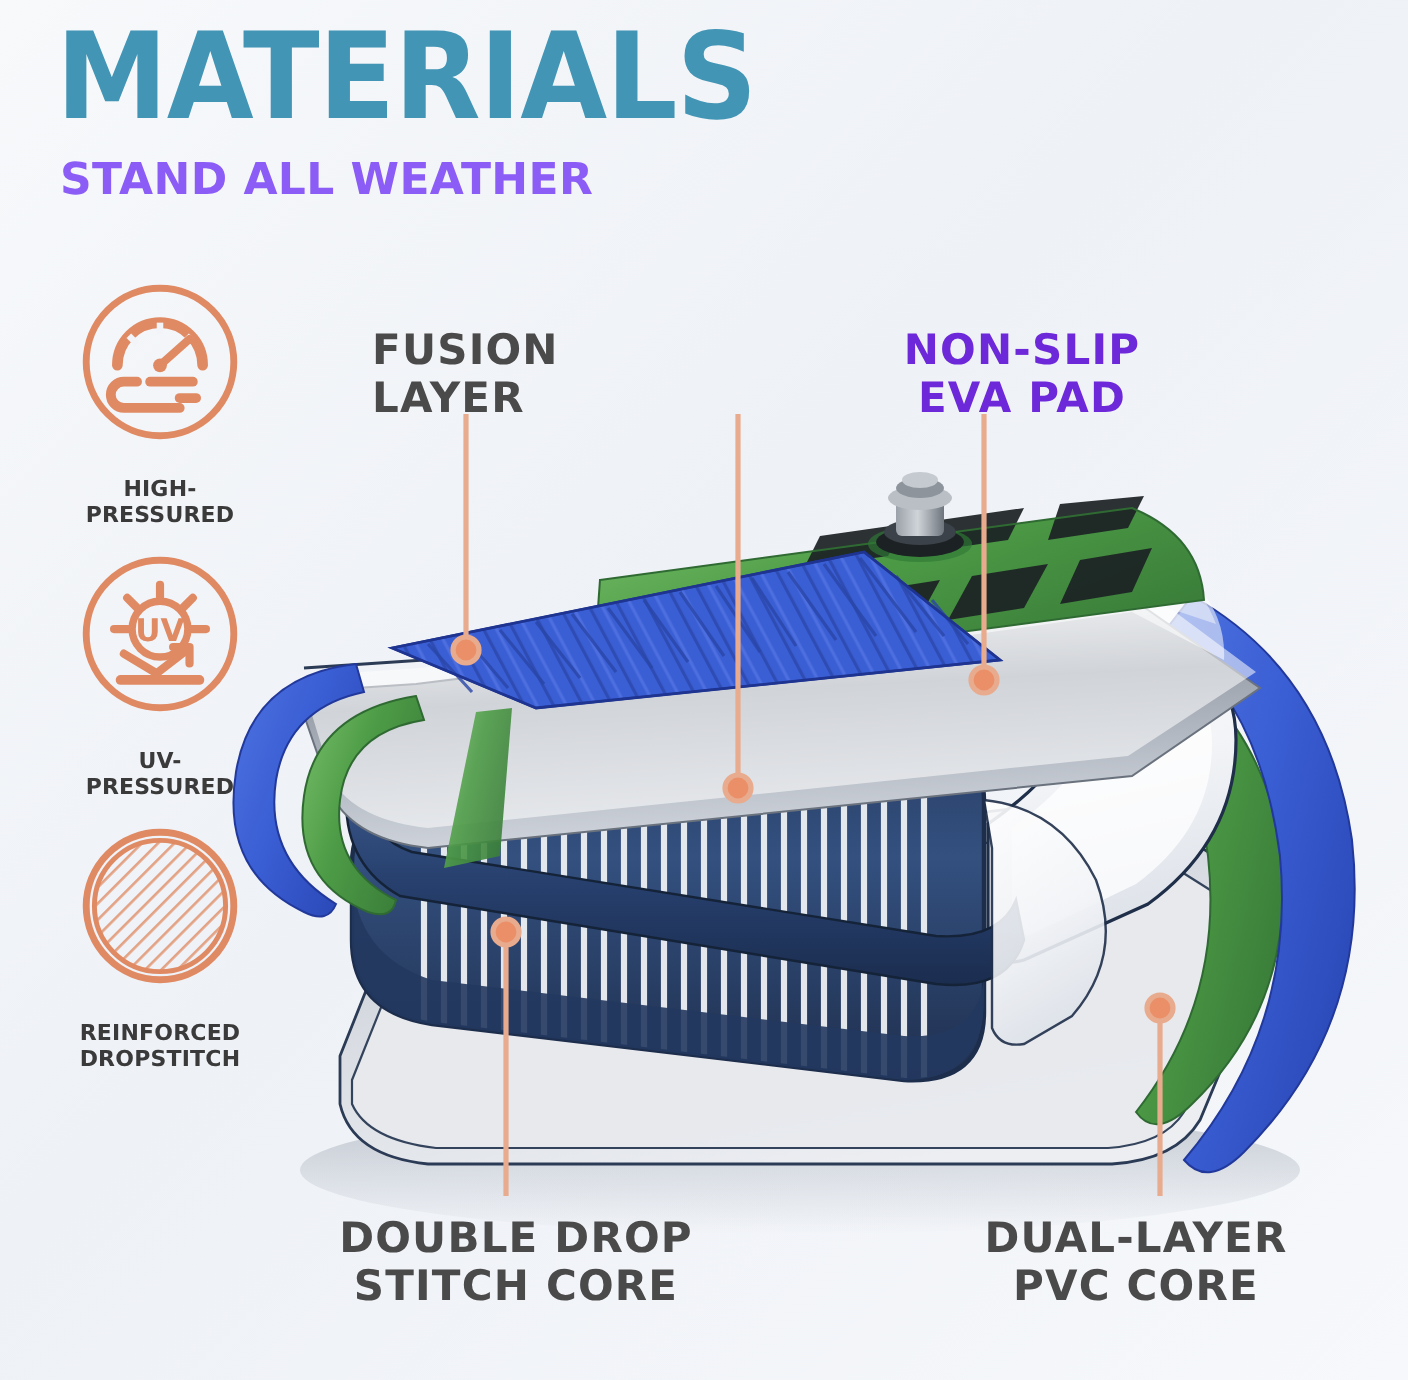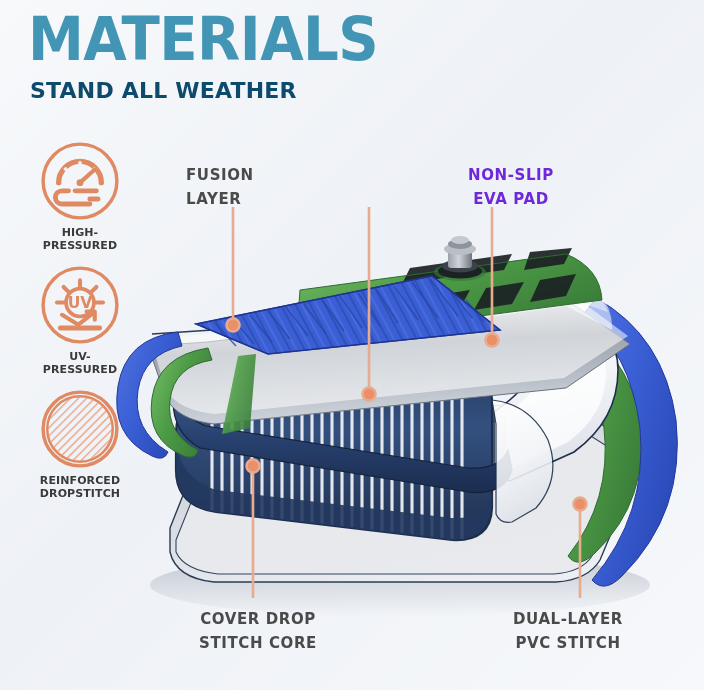--- a/index.html
+++ b/index.html
@@ -34,34 +34,34 @@
   }
 
   
   .rail{position:absolute;left:26px;top:140px;width:108px;z-index:6;}
   .feature{width:108px;margin-bottom:12px;text-align:center;}
   .feature .ring{
     width:82px;height:82px;margin:0 auto;
     display:block;
   }
   .feature .flabel{
-    margin-top:5px;
+    margin-top:17px;
     font-size:11px;line-height:12.5px;font-weight:bold;
     font-family:"DejaVu Sans",sans-serif;
     letter-spacing:0.1px;
     white-space:pre-line;
   }
 
   
   .illus{position:absolute;left:0;top:0;width:704px;height:690px;z-index:3;}
 
   
   .callout{
     position:absolute;z-index:7;
-    font-size:15px;line-height:24px;font-weight:bold;
+    font-size:21px;line-height:24px;font-weight:bold;
     font-family:"DejaVu Sans",sans-serif;
     letter-spacing:0.6px;
     white-space:pre-line;
   }
   .callout.c-left{text-align:left;}
   .callout.c-center{text-align:center;}
 
   .leaders{position:absolute;inset:0;z-index:5;pointer-events:none;}
 </style>
 </head>
@@ -115,21 +115,21 @@
           <circle cx="120" cy="70" r="116"></circle>
             <circle cx="120" cy="70" r="144"></circle>
         </g>
       </g>
       <rect x="0" y="0" width="704" height="690" fill="#f4f6f9" opacity="0.42"></rect>
     </svg>
   </div>
 
   <div class="header">
     <h1 class="title" style="color:#4295b5">MATERIALS</h1>
-    <div class="subtitle" style="color:#0c4a6e">STAND ALL WEATHER</div>
+    <div class="subtitle" style="color:#8b5cf6">STAND ALL WEATHER</div>
   </div>
 
   <div class="rail">
 
     <div class="feature">
       <svg class="ring" viewBox="0 0 100 100">
         <circle cx="50" cy="50" r="45" fill="none" stroke="#e08a63" stroke-width="4.2"></circle>
         <path d="M24 52a26 26 0 0 1 52 0" fill="none" stroke="#e08a63" stroke-width="6.5" stroke-linecap="round"></path>
         <line x1="50" y1="26" x2="50" y2="33" stroke="#f2f4f8" stroke-width="4"></line>
         <line x1="31" y1="34" x2="36" y2="39" stroke="#f2f4f8" stroke-width="4"></line>
@@ -389,19 +389,19 @@
     </g>
   </svg>
 
   <div class="callout c-left" style="left:186px;top:163px;width:100px;color:#4a4a4a">FUSION
 LAYER</div>
 
 
   <div class="callout c-center" style="left:440px;top:163px;width:142px;color:#6d28d9">NON-SLIP
 EVA PAD</div>
 
-  <div class="callout c-center" style="left:168px;top:607px;width:180px;color:#4a4a4a">COVER DROP
+  <div class="callout c-center" style="left:168px;top:607px;width:180px;color:#4a4a4a">DOUBLE DROP
 STITCH CORE</div>
 
   <div class="callout c-center" style="left:480px;top:607px;width:176px;color:#4a4a4a">DUAL-LAYER
-PVC STITCH</div>
+PVC CORE</div>
 
 </div>
 
 </body></html>

